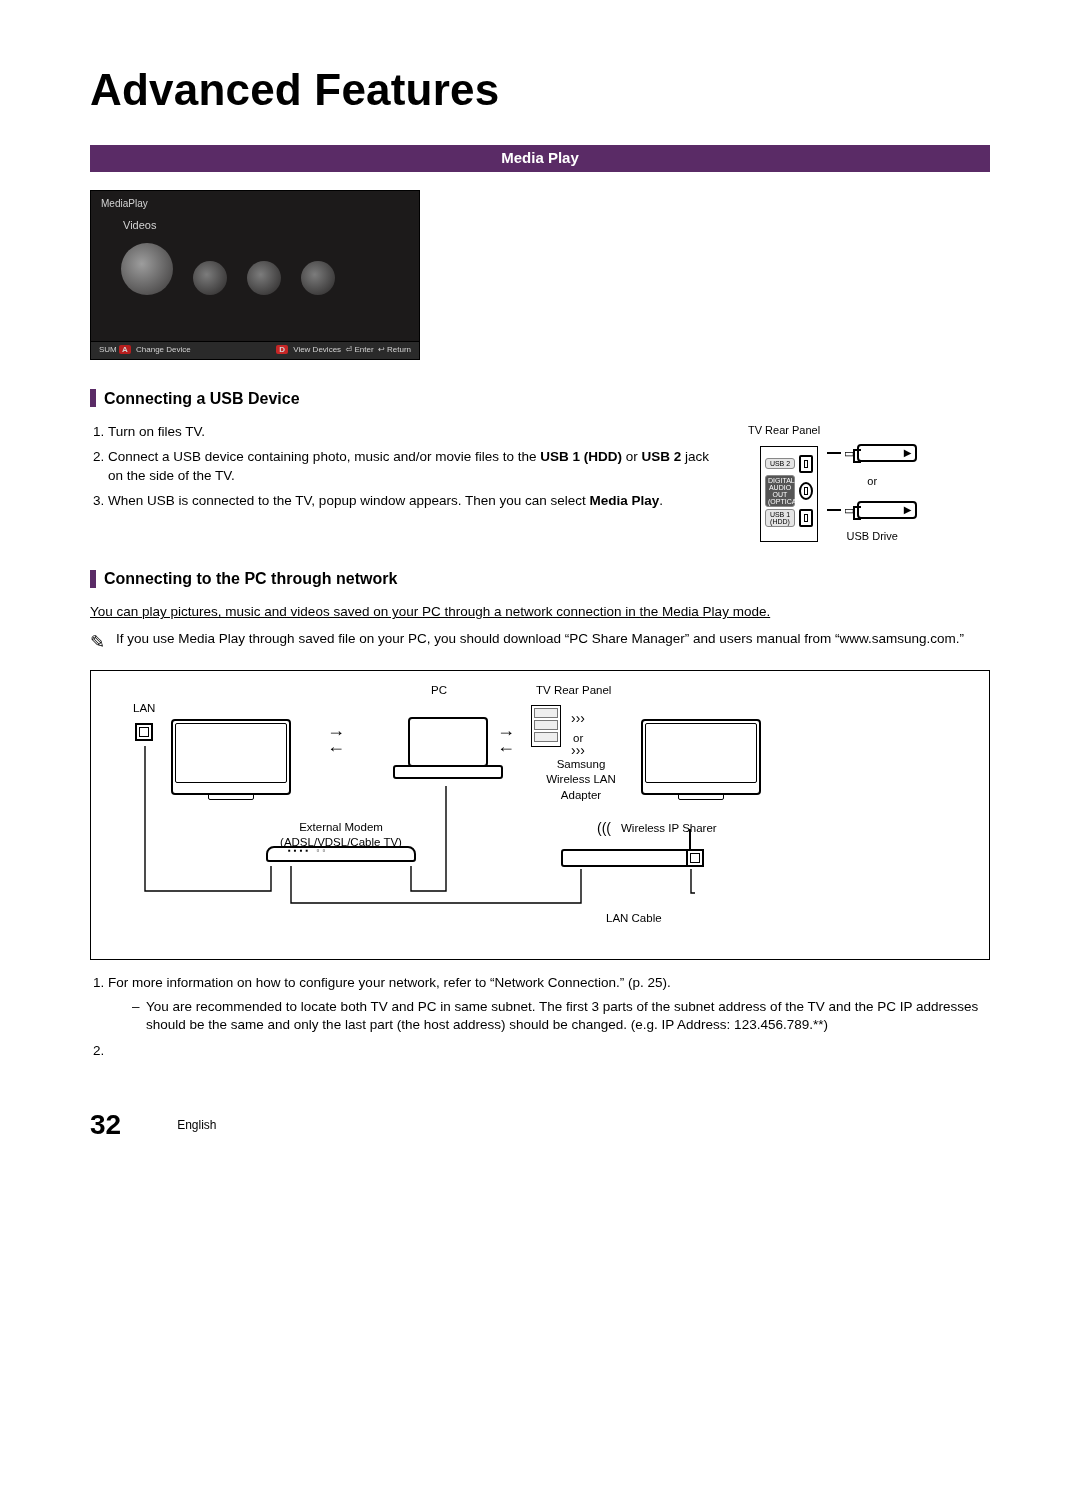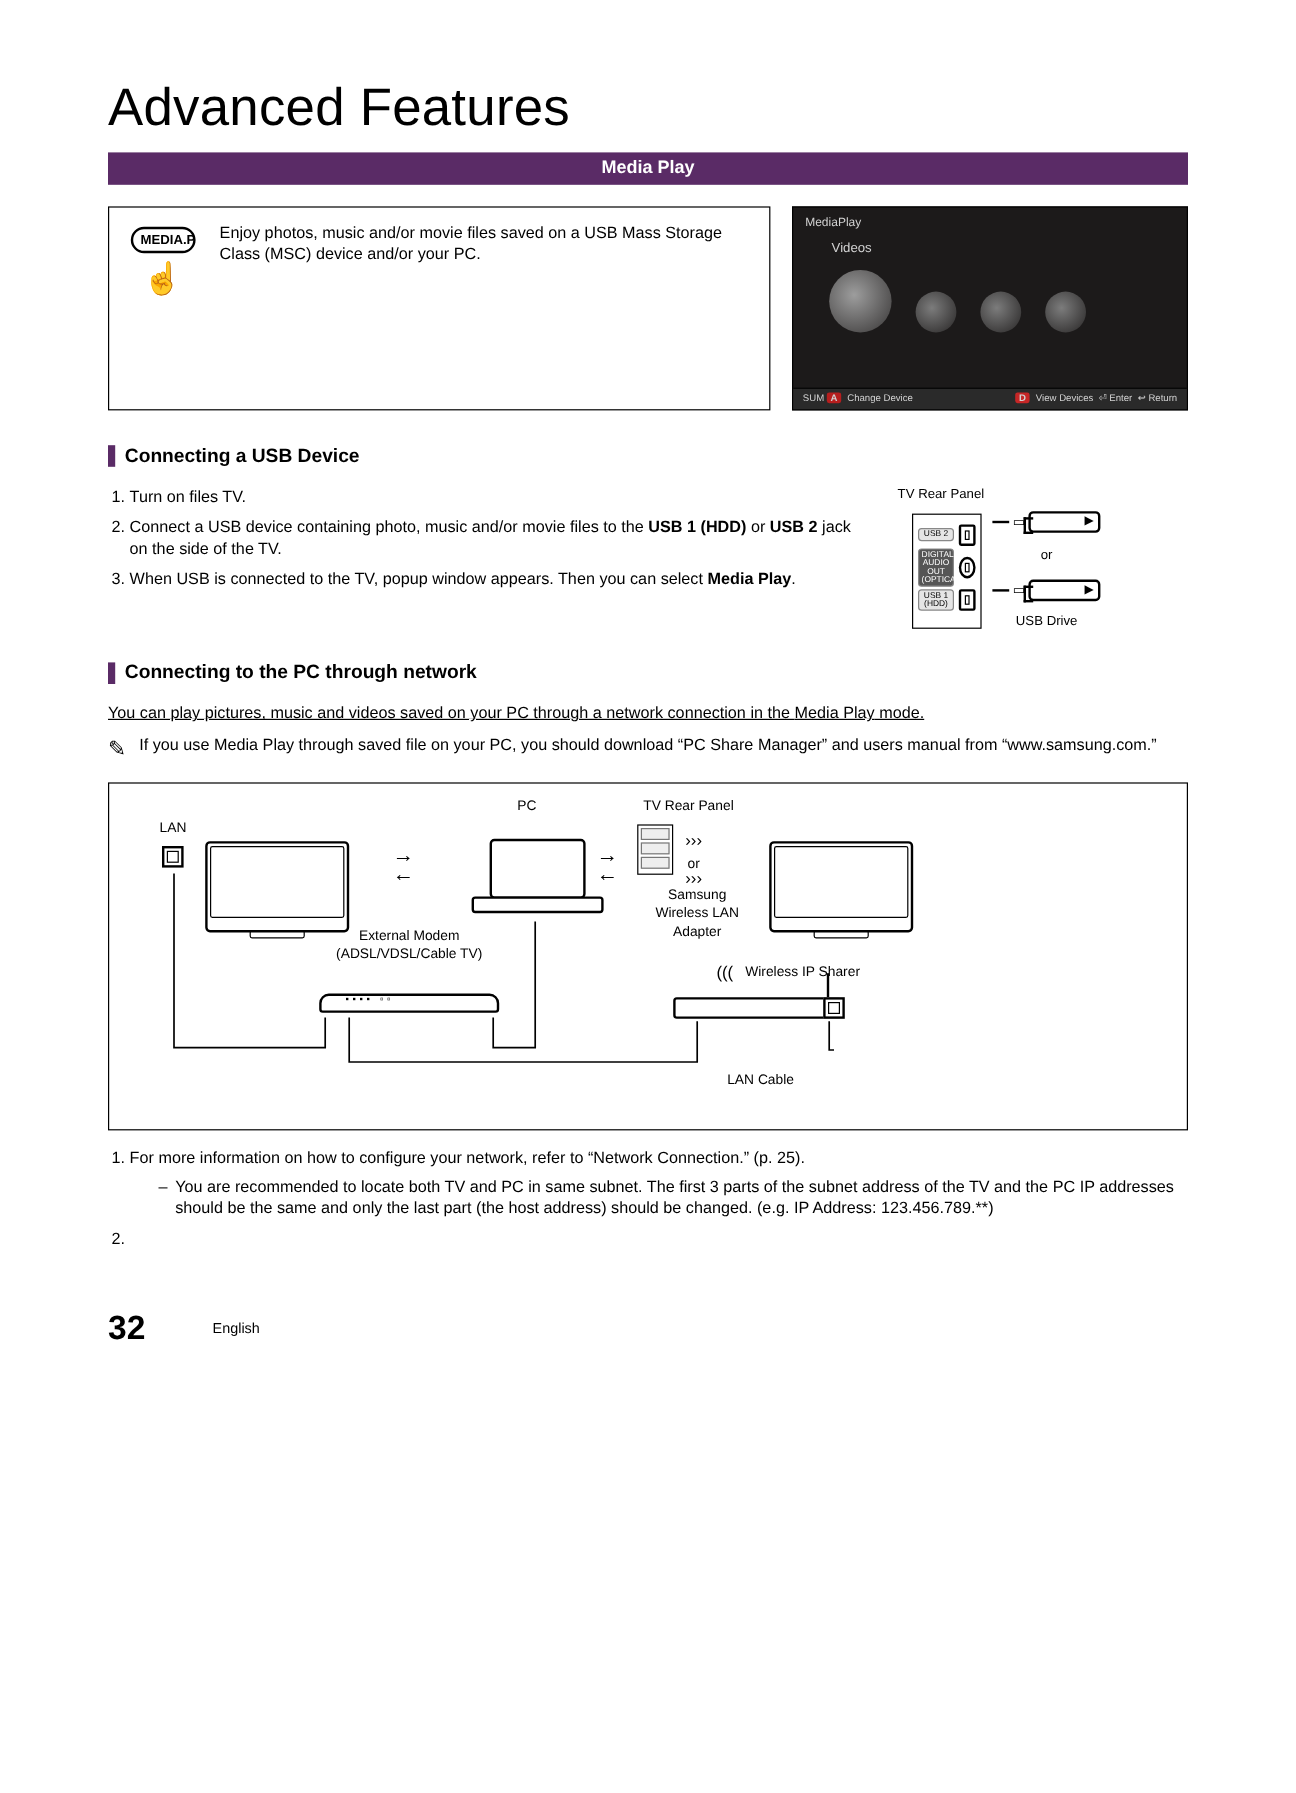--- a/index.html
+++ b/index.html
@@ -8,22 +8,22 @@
     background: #fff;
     width: 1080px;
     margin: 0 auto;
     padding: 60px 90px 40px 90px;
     color: #000;
     font-size: 13px;
     line-height: 1.35;
   }
   .page-title {
     font-size: 44px;
-    font-weight: 400;
-    margin-bottom: 8px;
+    font-weight: 700;
+    margin-bottom: 26px;
     letter-spacing: 0.2px;
   }
   .bar {
     display: block;
     background: #5a2b66;
     color: #fff;
     font-weight: bold;
     padding: 3px 0;
     text-align: center;
     font-size: 15px;
@@ -148,27 +148,20 @@
   .footer .lang { font-size:12px;margin-left:36px; }
 </style>
 </head>
 <body>
 
 <h1 class="page-title">Advanced Features</h1>
 
 <div class="bar">Media Play</div>
 
 <div class="intro-row">
-  <div class="intro-box">
-    <div class="hand-block">
-      <div class="mediap-btn">MEDIA.P</div>
-      <span class="hand-icon">☝</span>
-    </div>
-    <div>Enjoy photos, music and/or movie files saved on a USB Mass Storage Class (MSC) device and/or your PC.</div>
-  </div>
   <div class="screenshot">
     <div>MediaPlay</div>
     <div class="vtxt">Videos</div>
     <div class="icon-row">
       <div class="icon"></div>
       <div class="icon sm"></div>
       <div class="icon sm"></div>
       <div class="icon sm"></div>
     </div>
     <div class="bottombar">
@@ -251,21 +244,21 @@
   <span class="bullet">✎</span>
   <span><span>If you use </span><span class="bold">Media Play</span><span> through saved file on your PC, you should download “PC Share Manager” and users manual from “www.samsung.com.”</span></span>
 </div>
 
 <div class="diagram">
   <span class="lbl" style="top:30px;left:42px;">LAN</span>
   <span class="lbl" style="top:12px;left:340px;">PC</span>
   <span class="lbl" style="top:12px;left:445px;">TV Rear Panel</span>
   <span class="lbl" style="top:60px;left:482px;">or</span>
   <span class="lbl" style="top:86px;left:450px;width:80px;">Samsung Wireless LAN Adapter</span>
-  <span class="lbl" style="top:120px;left:175px;width:150px;">External Modem (ADSL/VDSL/Cable TV)</span>
+  <span class="lbl" style="top:149px;left:175px;width:150px;">External Modem (ADSL/VDSL/Cable TV)</span>
   <span class="lbl" style="top:150px;left:530px;text-align:left;">Wireless IP Sharer</span>
   <span class="lbl" style="top:240px;left:515px;">LAN Cable</span>
 
   <div class="lanport" style="top:52px;left:44px;"></div>
   <div class="tv" style="top:48px;left:80px;"></div>
   <div class="laptop" style="top:46px;left:302px;">
       <div class="lid"></div>
       <div class="base"></div>
     </div>
   <div class="panel-mini" style="top:34px;left:440px;">

